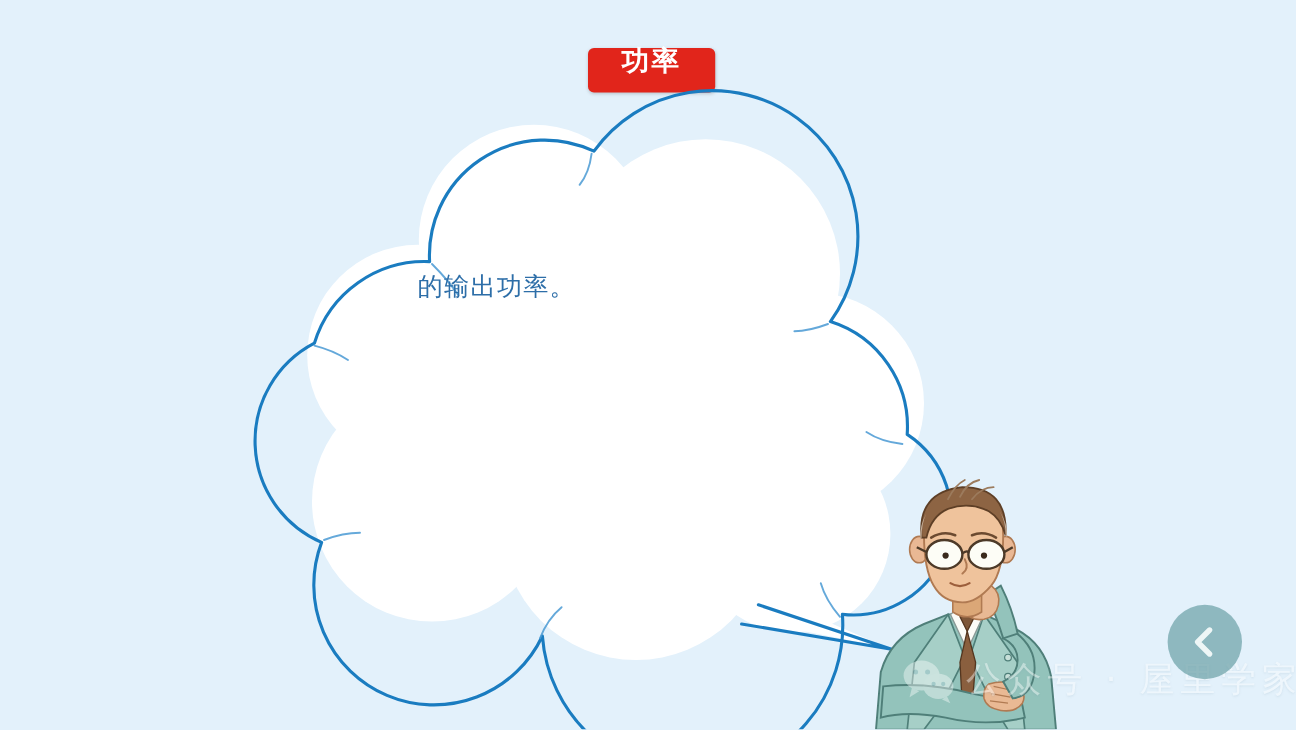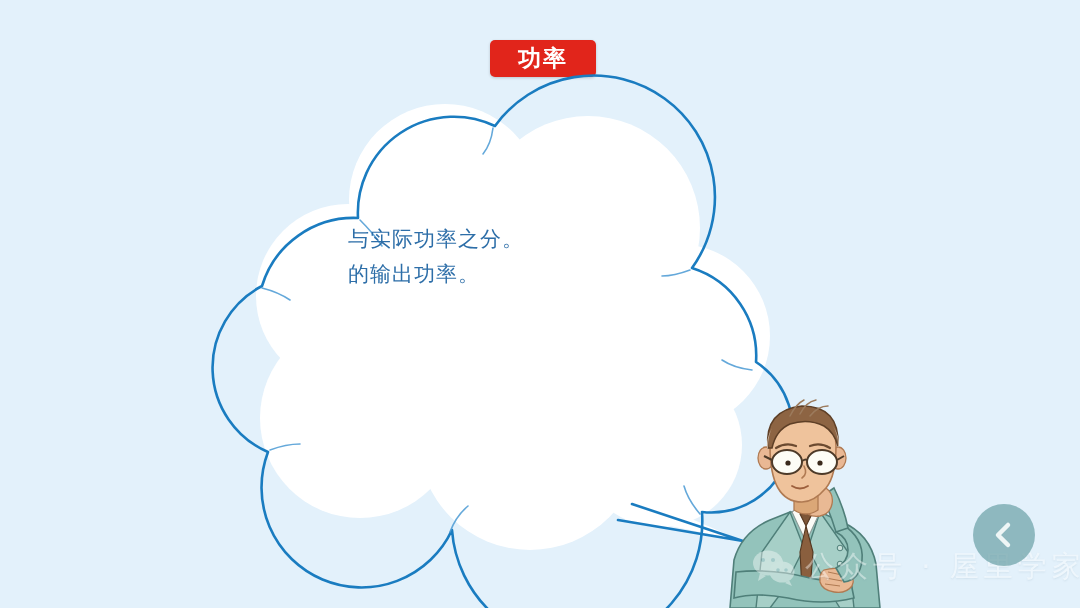--- a/index.html
+++ b/index.html
@@ -28,21 +28,20 @@
   
   #title-badge {
     position: absolute;
     left: 490px;
     top: 40px;
     width: 106px;
     height: 37px;
     background: #e1251b;
     border-radius: 5px;
     display: flex;
-    align-items: center;
     justify-content: center;
     box-shadow: 0 1px 3px rgba(0,0,0,0.18);
   }
   #title-badge .badge-text {
     color: #ffffff;
     font-family: "DejaVu Sans", sans-serif;
     font-size: 23px;
     font-weight: bold;
     letter-spacing: 2px;
     line-height: 1;
@@ -171,21 +170,20 @@
         <path d="M 450 170 q -16 6 -28 6"></path>
         <path d="M 512 270 q -18 -2 -30 -10"></path>
         <path d="M 460 414 q -12 -14 -16 -28"></path>
         <path d="M 210 432 q 6 -16 18 -26"></path>
         <path d="M 30 350 q 16 -6 30 -6"></path>
         <path d="M 22 188 q 16 4 28 12"></path>
       </g>
     </svg>
 
     <div id="bubble-text">
-      <span class="line">与实际功率之分。</span>
       <span class="line">的输出功率。</span>
     </div>
   </div>
 
   <div id="character">
     <svg viewBox="0 0 182 216" xmlns="http://www.w3.org/2000/svg">
       <defs>
         <clipPath id="clipBody">
             <rect x="0" y="0" width="182" height="216"></rect>
           </clipPath>

